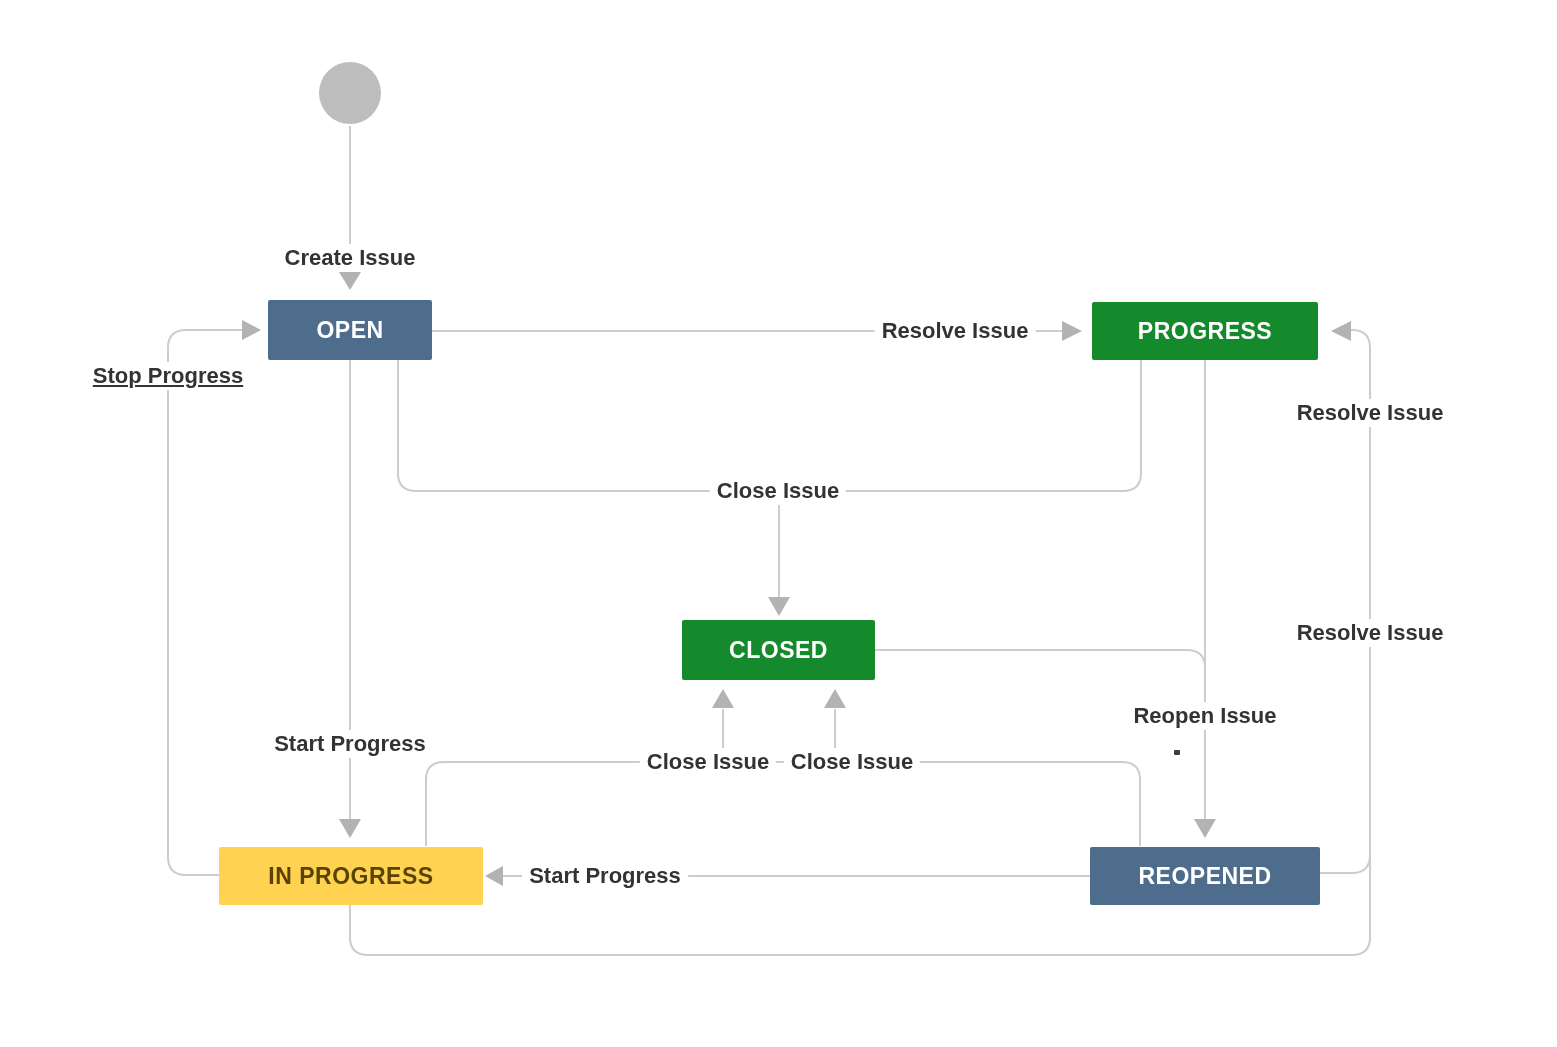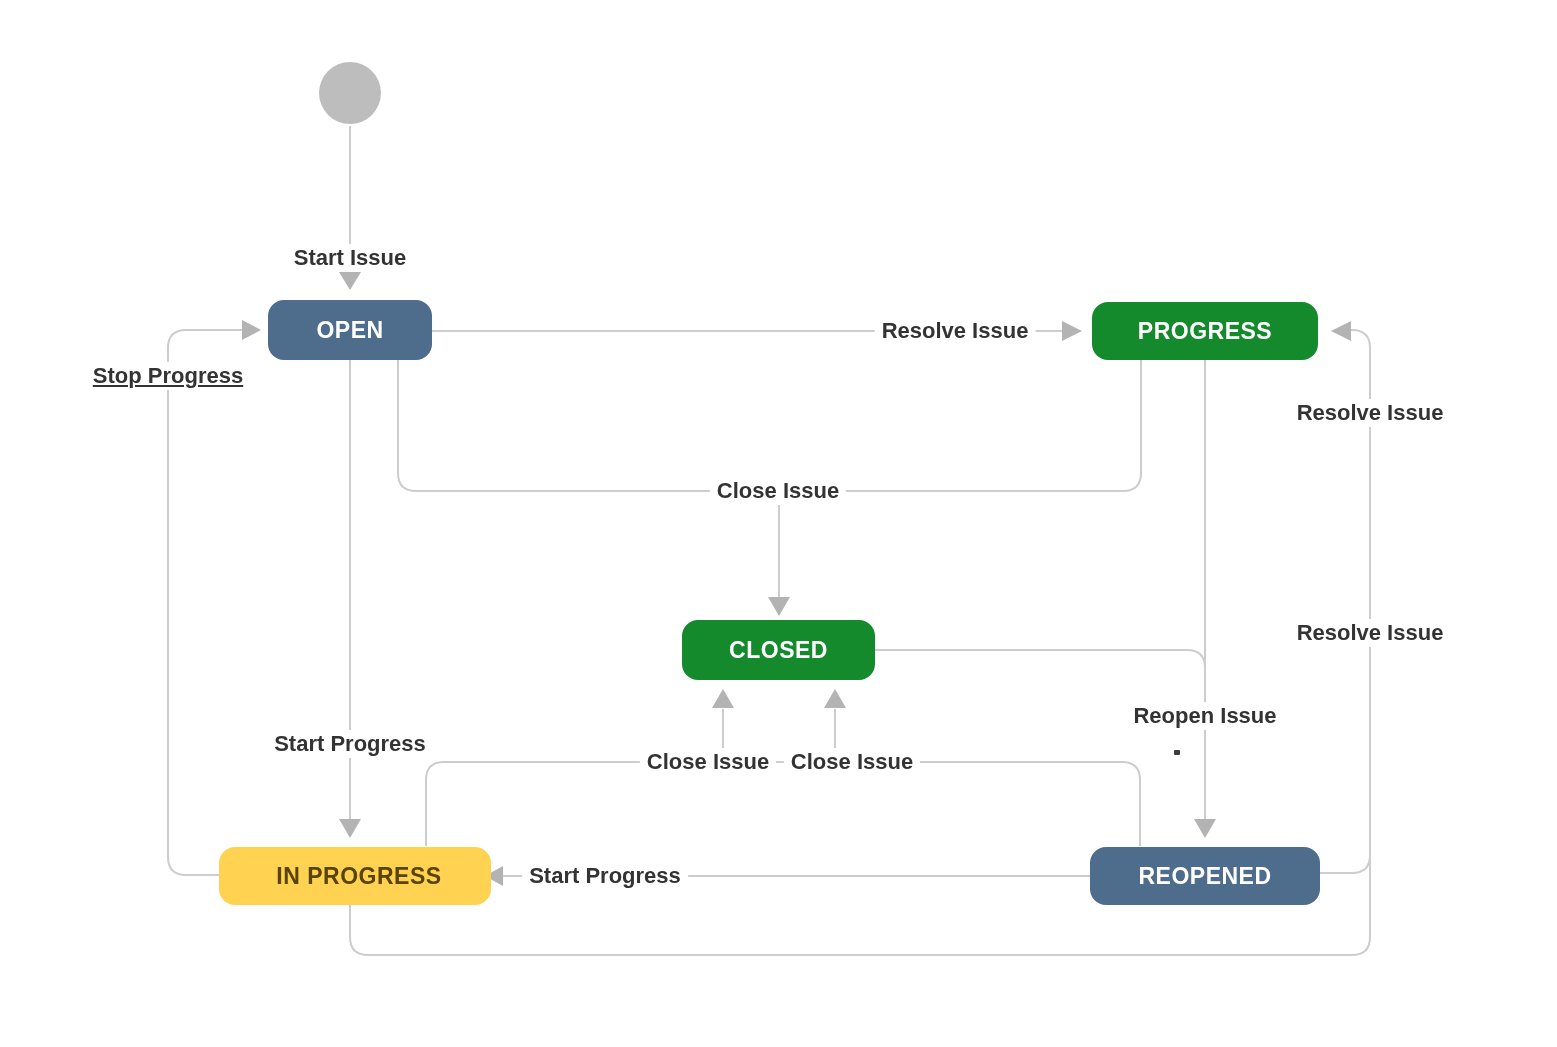--- a/index.html
+++ b/index.html
@@ -30,34 +30,34 @@
     border-radius: 50%;
     background: #bdbdbd;
     z-index: 2;
   }
   .status {
     position: absolute;
     z-index: 3;
     display: flex;
     align-items: center;
     justify-content: center;
-    border-radius: 16px;
+    border-radius: 2px;
     font-weight: bold;
     font-size: 23px;
     letter-spacing: 0.5px;
     color: #ffffff;
     user-select: none;
   }
   .status.blue   { background: #4e6c8b; }
   .status.green  { background: #158a2d; }
   .status.yellow { background: #ffd351; color: #594300; }
   .status.open        { left: 268px;  top: 300px; width: 164px; height: 60px; }
   .status.resolved    { left: 1092px; top: 302px; width: 226px; height: 58px; }
   .status.closed      { left: 682px;  top: 620px; width: 193px; height: 60px; }
-  .status.in-progress { left: 219px;  top: 847px; width: 264px; height: 58px; padding-left: 8px; }
+  .status.in-progress { left: 219px;  top: 847px; width: 264px; height: 58px; }
   .status.reopened    { left: 1090px; top: 847px; width: 230px; height: 58px; }
   .edge-label {
     position: absolute;
     z-index: 2;
     transform: translate(-50%, -50%);
     background: #ffffff;
     color: #333333;
     font-weight: bold;
     font-size: 22px;
     line-height: 26px;
@@ -128,21 +128,21 @@
   <div class="status blue open">OPEN</div>
 
   <div class="status green resolved">PROGRESS</div>
 
   <div class="status green closed">CLOSED</div>
 
   <div class="status yellow in-progress">IN PROGRESS</div>
 
   <div class="status blue reopened">REOPENED</div>
 
-  <div class="edge-label" style="left:350px; top:258px;">Start Issue</div>
+  <div class="edge-label" style="left:350px; top:258px;">Create Issue</div>
 
   <div class="edge-label" style="left:955px; top:331px;">Resolve Issue</div>
 
   <div class="edge-label" style="left:168px; top:376px;text-decoration:underline;">Stop Progress</div>
 
   <div class="edge-label" style="left:778px; top:491px;">Close Issue</div>
 
   <div class="edge-label" style="left:708px; top:762px;">Close Issue</div>
 
   <div class="edge-label" style="left:852px; top:762px;">Close Issue</div>

